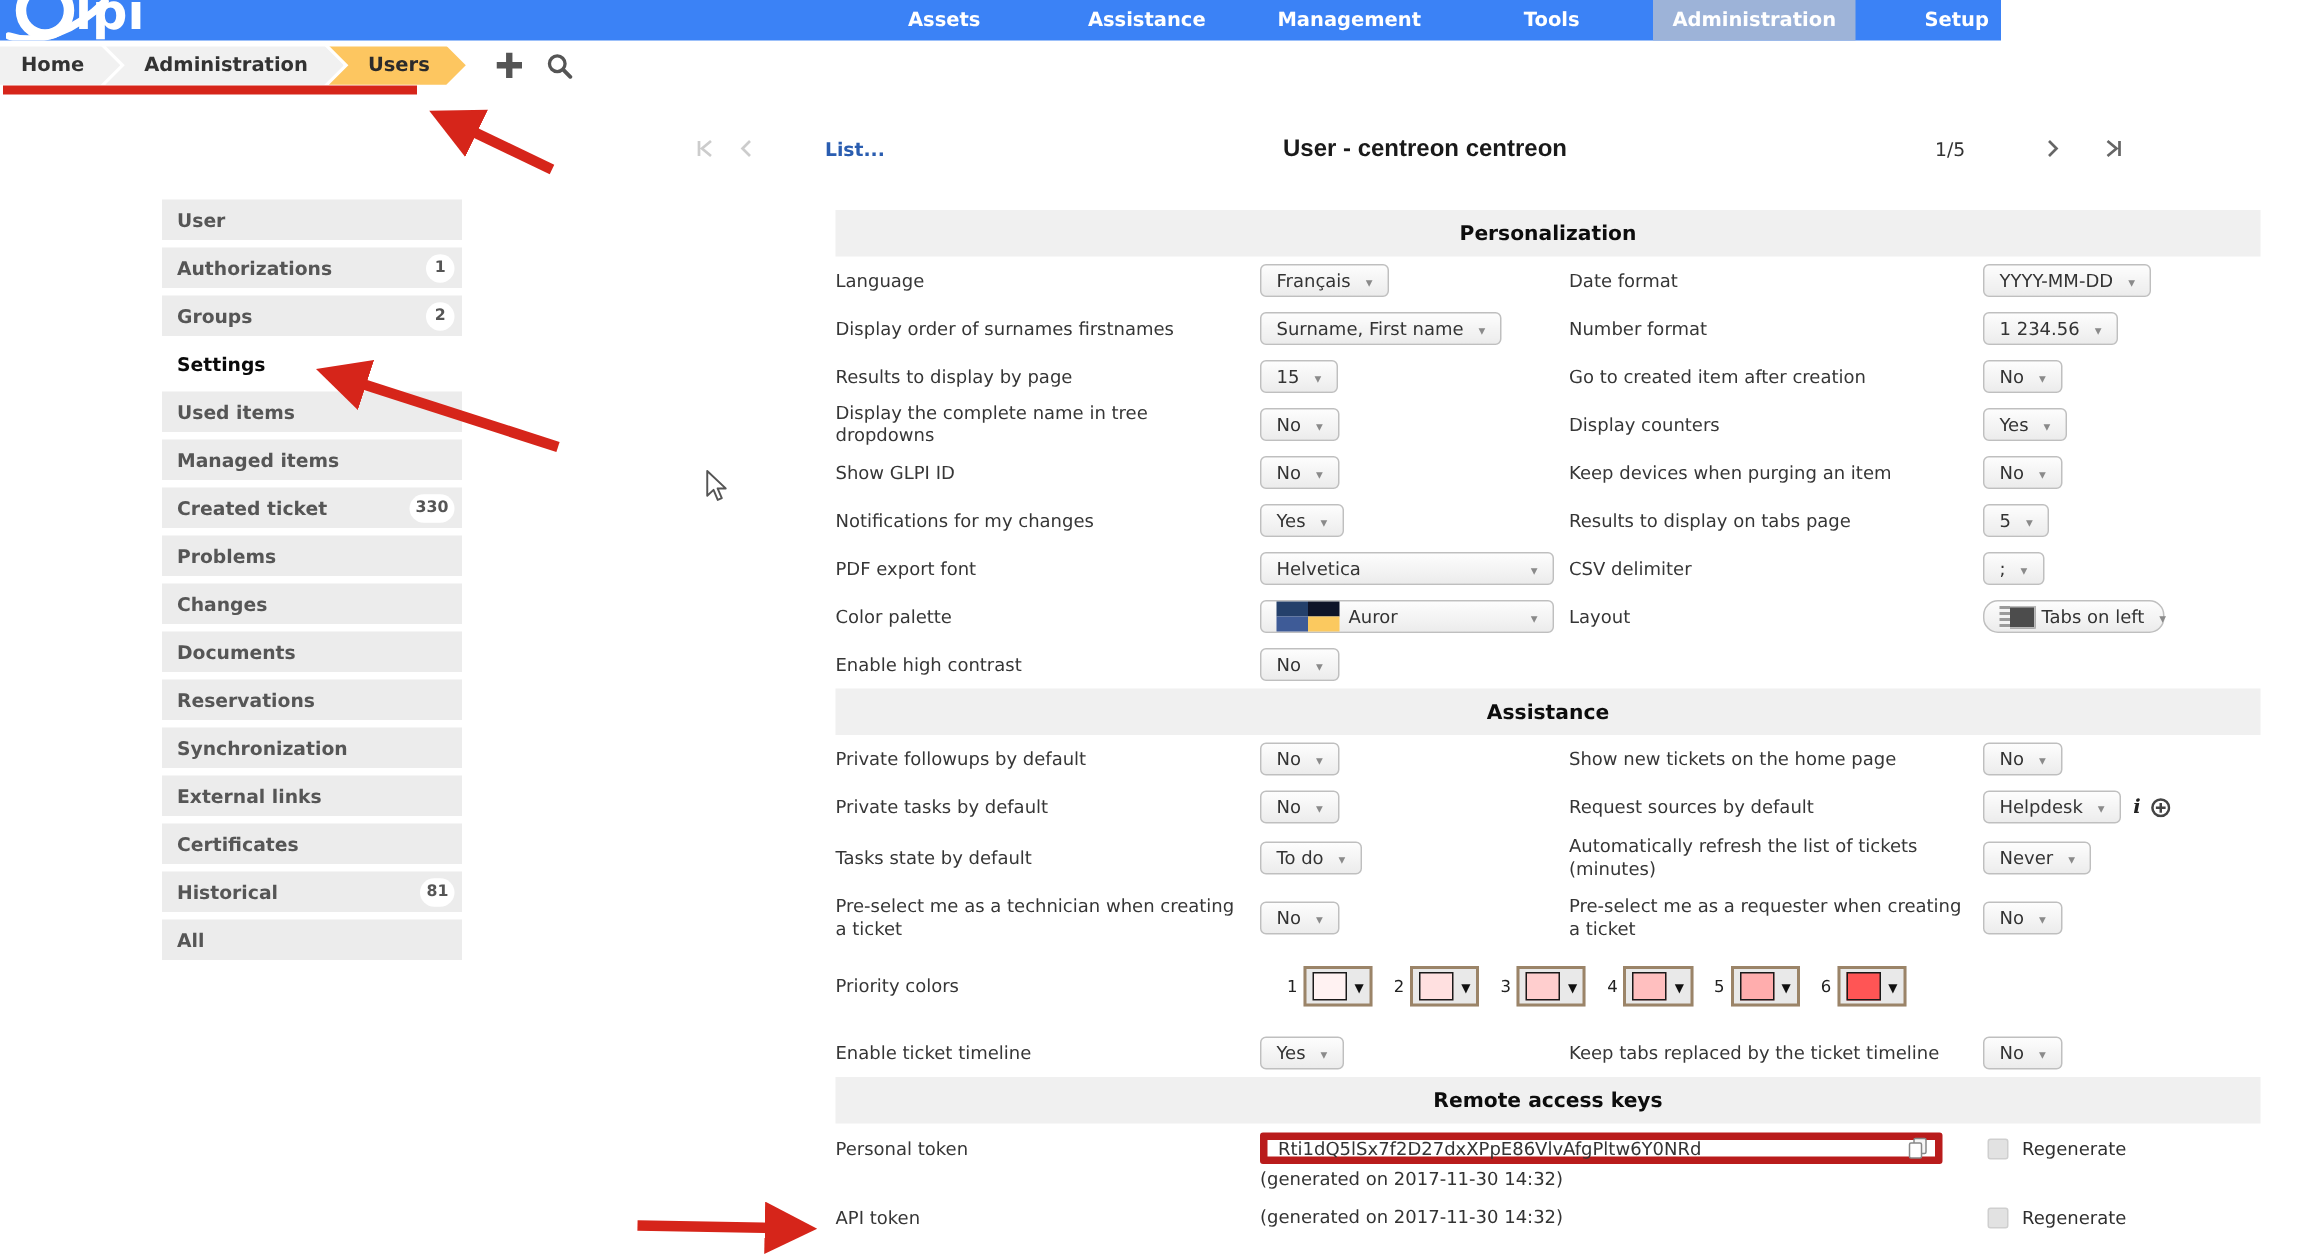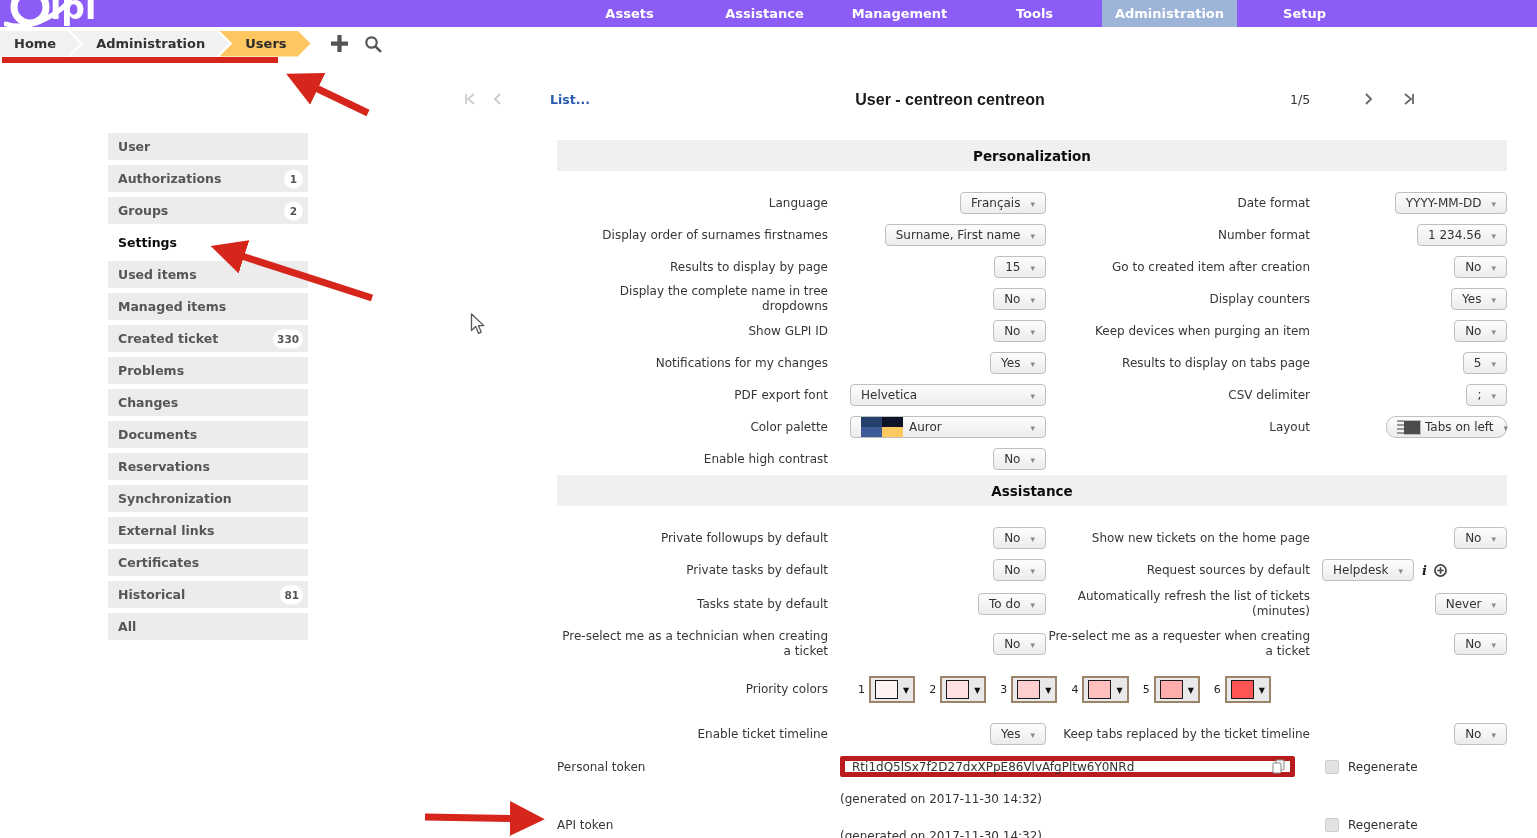--- a/index.html
+++ b/index.html
@@ -1,21 +1,21 @@
 <!DOCTYPE html>
 <html><head>
 <meta charset="utf-8">
 <style>
   * { box-sizing:border-box; }
   html,body { margin:0; padding:0; }
   body { width:1537px; height:838px; position:relative; overflow:hidden;
          background:#fff; color:#2f2f2f; font-family:"DejaVu Sans",sans-serif; }
 
   
-  .navbar { position:absolute; left:0; top:0; width:1537px; height:27px; background:#8b5cf6; z-index:5; }
+  .navbar { position:absolute; left:0; top:0; width:1334px; height:27px; background:#3b82f6; z-index:5; }
   .logo { position:absolute; left:4px; top:0; width:140px; height:27px; overflow:hidden; }
   .nav-tabs { position:absolute; left:562px; top:0; height:27px; display:flex; }
   .nav-tab { width:135px; height:27px; display:flex; align-items:center; justify-content:center;
              color:#fff; font-size:13px; font-weight:bold; cursor:pointer; }
   .nav-tab.active { background:#9db3d8; }
 
   
   .crumbbar { position:absolute; left:0; top:27px; height:33px; display:flex; align-items:center; z-index:5; }
   .crumb { height:26px; display:flex; align-items:center; font-size:13px; font-weight:bold; color:#333;
            background:#f1f1f1; padding:0 24px 0 26px; cursor:pointer;
@@ -47,21 +47,21 @@
                color:#565656; cursor:pointer; }
   .side-item.active { background:#fff; color:#0a0a0a; }
   .badge { position:absolute; right:5px; top:50%; transform:translateY(-50%); background:#fff;
            border-radius:10px; min-width:19px; height:19px; display:flex; align-items:center;
            justify-content:center; font-size:10.5px; color:#555; padding:0 4px; }
 
   
   .form { position:absolute; left:557px; top:140px; width:950px; z-index:4; }
   .secbar { height:31px; background:#f0f0f0; display:flex; align-items:center; justify-content:center;
             font-size:13.5px; font-weight:bold; color:#0d0d0d; }
-  .rows-pad { padding-top:16px;text-align:right; }
+  .rows-pad { padding-top:0; }
   .frow { display:grid; grid-template-columns:283px 206px 276px 185px; align-items:center;
           min-height:32px; font-size:12px; }
   .flabel { padding-right:12px; line-height:1.25; color:#363636; }
   .h36 { min-height:36px; } .h44 { min-height:44px; }
 
   .dd { display:inline-flex; align-items:center; justify-content:center; gap:10px;
         background:linear-gradient(#fdfdfd,#ececec); border:1px solid #bfbfbf; border-radius:4px;
         height:22px; padding:0 10px; font-size:12px; color:#333; cursor:pointer; white-space:nowrap; }
   .dd .arr::after { content:"▾"; font-size:9px; color:#8a8a8a; }
   .dd.wide { width:196px; justify-content:space-between; }
@@ -89,21 +89,21 @@
 
   .timeline-row { margin-top:6px; }
 
   .remote-pad { padding-top:6px; }
   .trow { display:grid; grid-template-columns:283px 455px 1fr; align-items:start; margin-bottom:8px; font-size:12px; }
   .trow .flabel { padding-top:4px; }
   .tokenfield { display:flex; align-items:center; border:5px solid #b91c1c; border-radius:2px; height:21px;
                 padding:0 5px; background:#fff; }
   .tokenfield input { flex:1; border:0; outline:0; background:transparent; font-size:12px; color:#333;
                       font-family:"DejaVu Sans",sans-serif; }
-  .generated { margin-top:15px; color:#333; }
+  .generated { margin-top:3px; color:#333; }
   .regen { display:flex; align-items:center; gap:9px; padding-left:30px; padding-top:4px; }
   .checkbox { width:14px; height:14px; background:#e2e2e2; border:1px solid #cfcfcf; border-radius:2px; cursor:pointer; }
 
   .cursor { position:absolute; left:470px; top:313px; z-index:70; pointer-events:none; }
 </style>
 </head>
 <body>
 
 <div class="navbar">
   <div class="logo">
@@ -459,20 +459,21 @@
             <span class="arr"></span>
           </span></div>
       <div class="flabel">Keep tabs replaced by the ticket timeline</div>
       <div><span class="dd">
             <span>No</span>
             <span class="arr"></span>
           </span></div>
     </div>
   </div>
 
+  <div class="secbar">Remote access keys</div>
   <div class="remote-pad">
     <div class="trow">
       <div class="flabel">Personal token</div>
       <div>
         <div class="tokenfield">
           <input readonly="" value="Rti1dQ5lSx7f2D27dxXPpE86VlvAfgPltw6Y0NRd" style="">
           <svg width="13" height="15" viewBox="0 0 13 15" style="cursor:pointer;">
             <rect x="4" y="1" width="8" height="10" rx="1" fill="#f6f6f6" stroke="#888"></rect>
             <rect x="1" y="4" width="8" height="10" rx="1" fill="#fff" stroke="#888"></rect>
           </svg>

